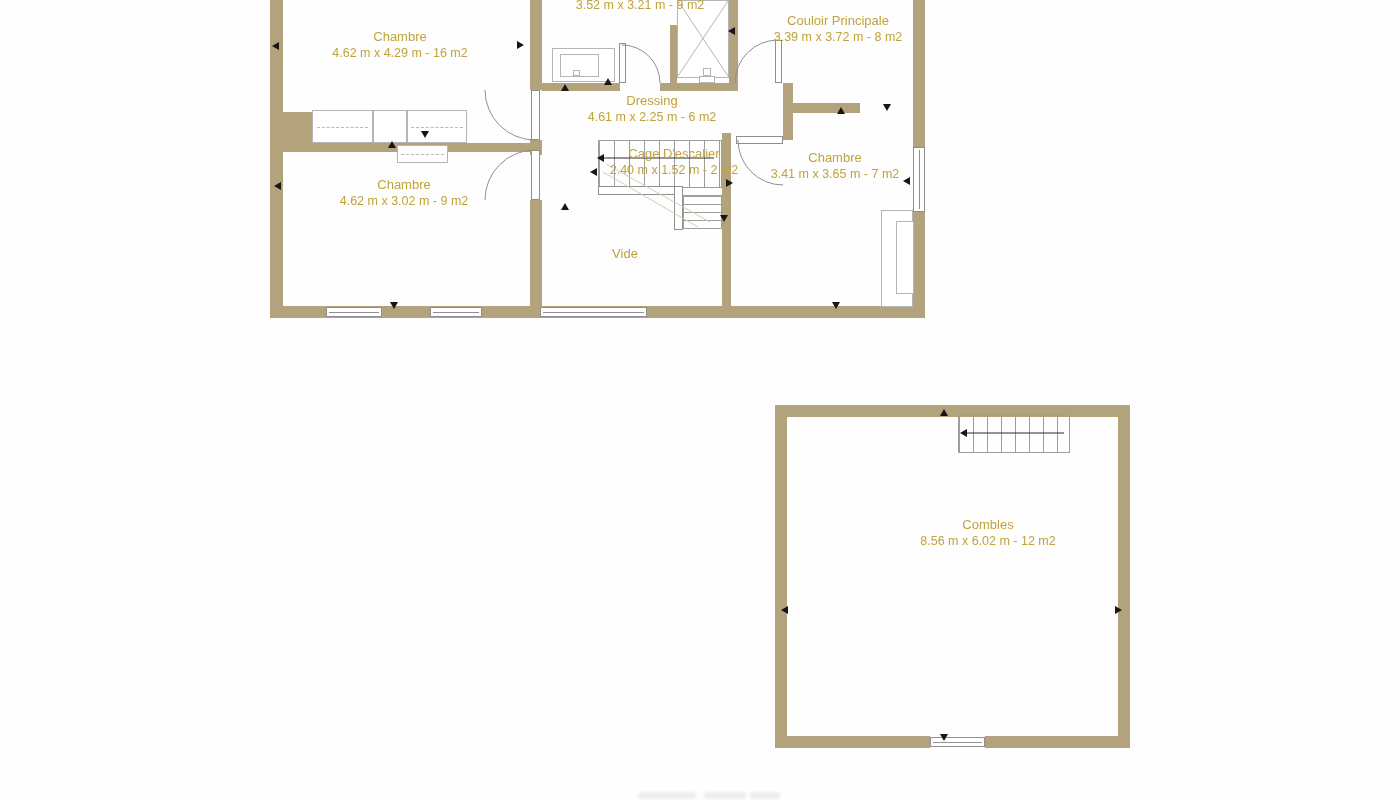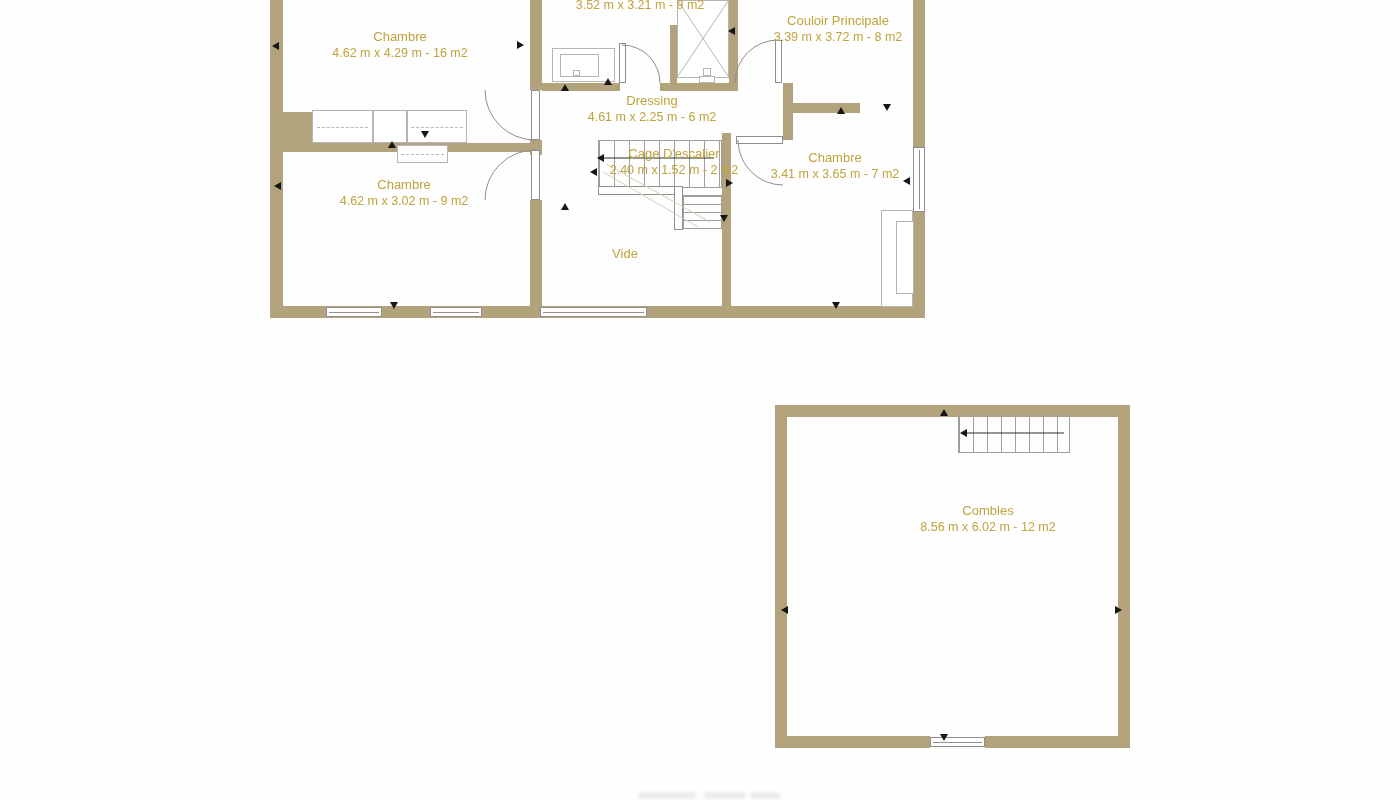--- a/index.html
+++ b/index.html
@@ -153,21 +153,21 @@
     <span class="nm">Chambre</span>
     <span class="dm">3.41 m x 3.65 m - 7 m2</span>
   </div>
   <div class="lbl" style="left:304px;top:177px;width:200px">
     <span class="nm">Chambre</span>
     <span class="dm">4.62 m x 3.02 m - 9 m2</span>
   </div>
   <div class="lbl" style="left:545px;top:246px;width:160px">
     <span class="nm">Vide</span>
   </div>
-  <div class="lbl" style="left:888px;top:503px;width:200px">
+  <div class="lbl" style="left:888px;top:517px;width:200px">
     <span class="nm">Combles</span>
     <span class="dm">8.56 m x 6.02 m - 12 m2</span>
   </div>
 
   <div class="blob" style="left:638px;top:792px;width:58px"></div>
   <div class="blob" style="left:704px;top:792px;width:42px"></div>
   <div class="blob" style="left:750px;top:792px;width:30px"></div>
 
 </div>
 

